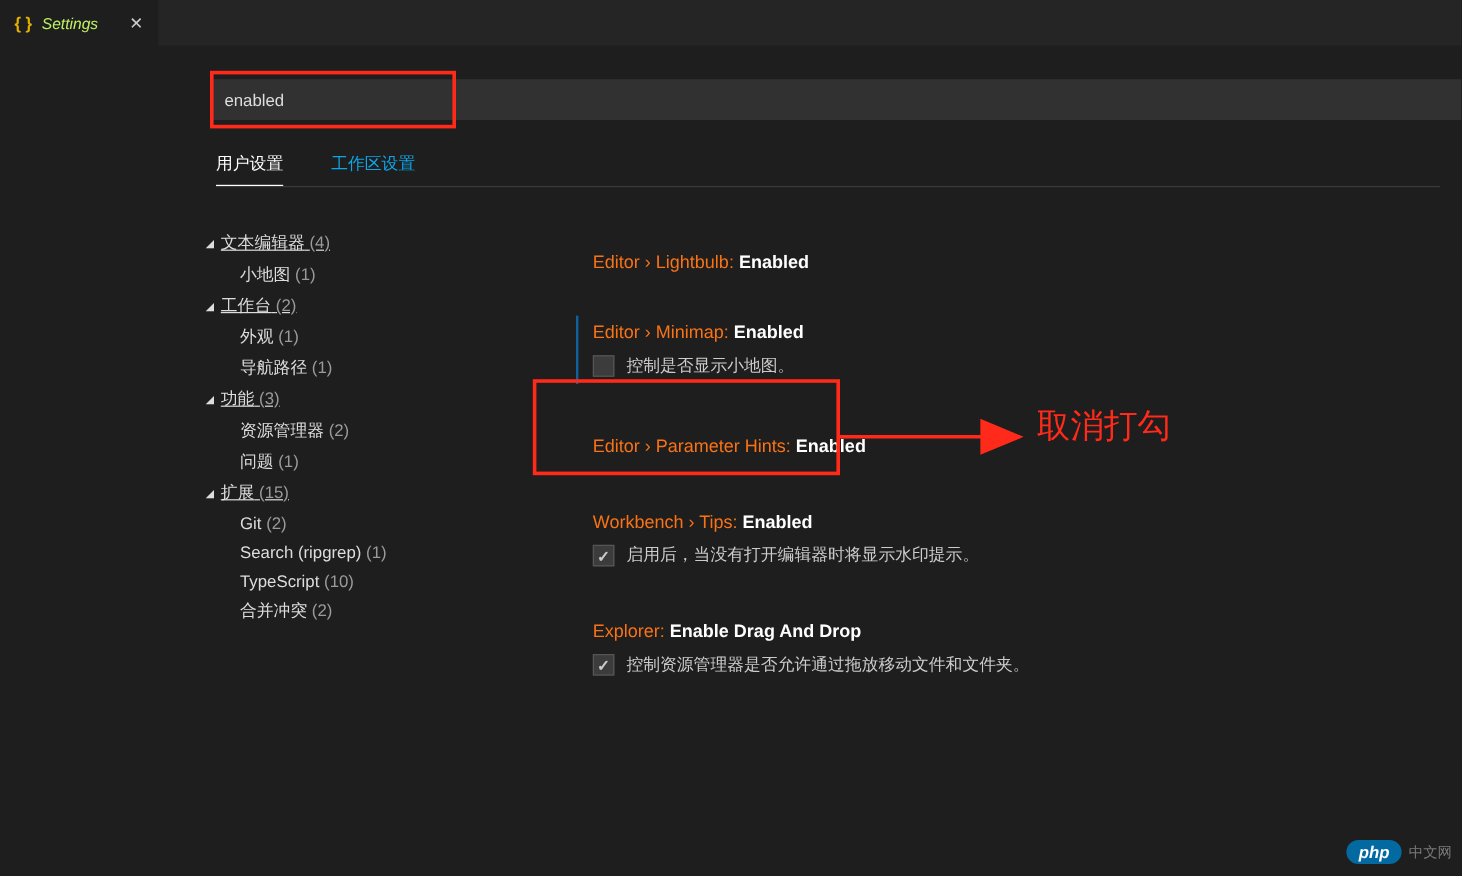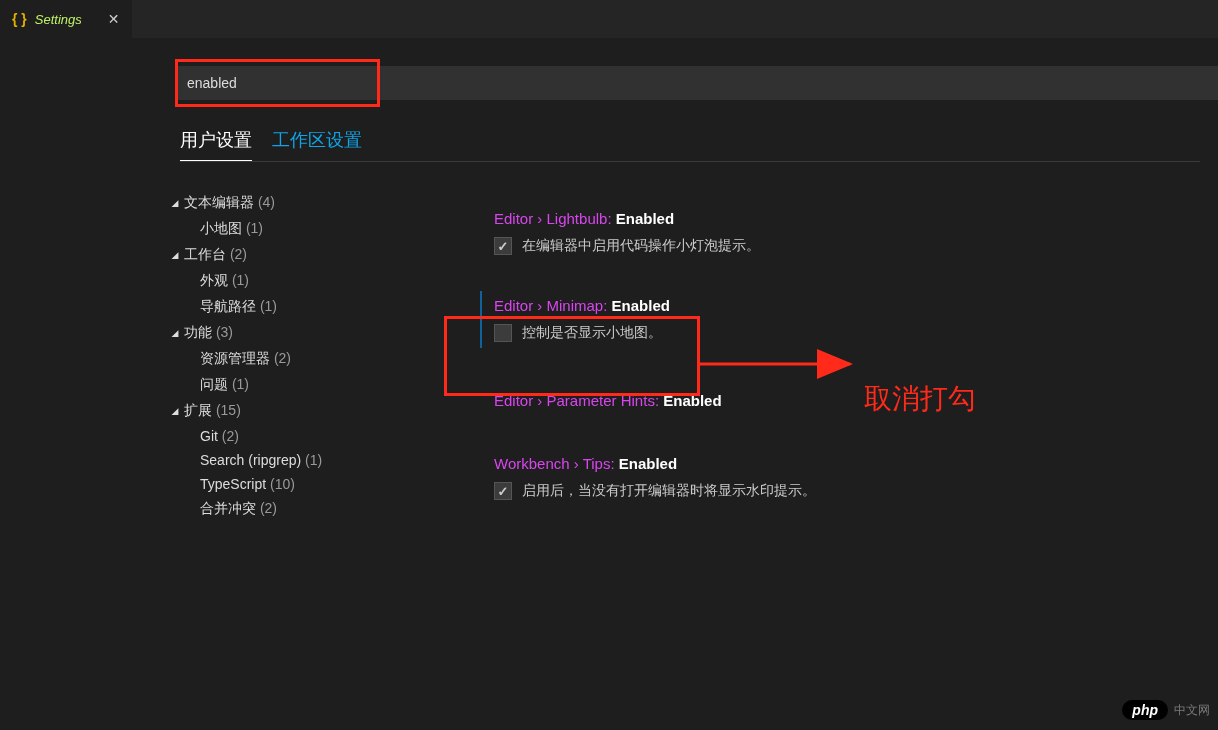--- a/index.html
+++ b/index.html
@@ -11,57 +11,57 @@
   .tab .braces { color: #e2b000; font-weight: bold; font-size: 14px; }
   .tab .title { font-style: italic; color: #bef264; }
   .tab .close { margin-left: 18px; color: #ccc; font-size: 14px; cursor: pointer; }
 
   
   .search-wrap { position: absolute; left: 175px; right: 0; top: 66px; height: 34px; }
   .search-input { width: 100%; height: 100%; background: #313131; border: none; color: #ddd; padding: 0 12px; font-size: 14px; outline: none; }
   .search-highlight { position: absolute; left: 175px; top: 59px; width: 205px; height: 48px; border: 3px solid #ff2a1a; pointer-events: none; }
 
   
-  .subtabs { position: absolute; left: 180px; top: 128px; display: flex; gap: 20px; font-size: 18px; color: #ccc; border-bottom: 1px solid #3a3a3a; width: 1020px; }
+  .subtabs { position: absolute; left: 180px; top: 128px; display: flex; gap: 40px; font-size: 14px; color: #ccc; border-bottom: 1px solid #3a3a3a; width: 1020px; }
   .subtabs .subtab { padding-bottom: 8px; cursor: pointer; color: #0ea5e9; }
   .subtabs .subtab.active { color: #fff; border-bottom: 1px solid #fff; }
 
   
   .tree { position: absolute; left: 160px; top: 190px; width: 280px; color: #ddd; font-size: 14px; }
   .tree-item { padding: 4px 0 4px 10px; cursor: pointer; white-space: nowrap; }
-  .tree-item.level1 { padding-left: 10px; }
+  .tree-item.level1 { padding-left: 10px; text-decoration: underline; }
   .tree-item.level2 { padding-left: 40px; }
   .tree-item .count { color: #9a9a9a; }
   .tree-item .tw { display: inline-block; width: 10px; text-align: center; margin-right: 4px; font-size: 9px; transform: translateY(-1px); }
 
   
   .settings-list { position: absolute; left: 480px; top: 210px; right: 10px; }
   .setting { margin-bottom: 42px; position: relative; padding-left: 14px; }
   .setting .title-row { font-size: 15px; color: #ddd; margin-bottom: 10px; }
-  .setting .title-row .path { color: #d946ef; }
+  .setting .title-row .path { color: #f97316; }
   .setting .title-row .name { color: #fff; font-weight: 600; }
   .setting .desc-row { display: flex; align-items: center; gap: 10px; font-size: 14px; color: #ccc; }
   .checkbox { width: 18px; height: 18px; border: 1px solid #555; background: #3c3c3c; display: inline-flex; align-items: center; justify-content: center; cursor: pointer; flex-shrink: 0; }
   .checkbox.checked::after { content: "✓"; color: #ccc; font-size: 13px; font-weight: bold; }
 
   
   .setting.active { }
   .setting.active::before { content: ""; position: absolute; left: 0; top: -6px; bottom: -6px; width: 2px; background: #0e639c; }
   .setting .gear { position: absolute; left: -24px; top: -2px; color: #ccc; font-size: 15px; }
   .setting.active .gear { display: block; }
 
   
   .minimap-box { position: absolute; left: 444px; top: 316px; width: 256px; height: 80px; border: 3px solid #ff2a1a; pointer-events: none; }
   .arrow { position: absolute; left: 700px; top: 356px; pointer-events: none; }
   .arrow svg { overflow: visible; }
-  .arrow-label { position: absolute; left: 864px; top: 336px; font-size: 28px; color: #ff2a1a; font-family: "SimSun", serif; font-weight: 500; pointer-events: none; margin-top: 44px; }
+  .arrow-label { position: absolute; left: 864px; top: 336px; font-size: 28px; color: #ff2a1a; font-family: "SimSun", serif; font-weight: 500; pointer-events: none; }
 
   
   .watermark { position: absolute; right: 8px; bottom: 10px; display: flex; align-items: center; gap: 6px; }
-  .watermark .pill { background: #000000; color: #fff; font-style: italic; font-weight: bold; font-size: 14px; padding: 2px 10px; border-radius: 12px; }
+  .watermark .pill { background: #0369a1; color: #fff; font-style: italic; font-weight: bold; font-size: 14px; padding: 2px 10px; border-radius: 12px; }
   .watermark .txt { color: #7a7a7a; font-size: 12px; }
 </style>
 </head>
 <body>
 
 <div class="tabbar">
   <div class="tab">
     <span class="braces">{ }</span>
     <span class="title">Settings</span>
     <span class="close">✕</span>
@@ -93,24 +93,20 @@
   <div class="tree-item level2"><span>TypeScript</span> <span class="count">(10)</span></div>
   <div class="tree-item level2"><span>合并冲突</span> <span class="count">(2)</span></div>
 </div>
 
 <div class="settings-list">
 
   <div class="setting">
     <div class="title-row">
       <span class="path">Editor › Lightbulb: </span><span class="name">Enabled</span>
     </div>
-    <div class="desc-row">
-      <span class="checkbox checked"></span>
-      <span>在编辑器中启用代码操作小灯泡提示。</span>
-    </div>
   </div>
 
   <div class="setting active" style="margin-top:40px;">
     <span class="gear">
       <svg viewBox="0 0 16 16">
           <path d="M9.4 1l.4 1.9c.5.2 1 .4 1.4.7l1.8-.8 1.4 2.4-1.4 1.3c.1.3.1.6.1.9s0 .6-.1.9l1.4 1.3-1.4 2.4-1.8-.8c-.4.3-.9.5-1.4.7L9.4 15H6.6l-.4-1.9c-.5-.2-1-.4-1.4-.7l-1.8.8L1.6 10.8 3 9.5c-.1-.3-.1-.6-.1-.9s0-.6.1-.9L1.6 6.4 3 4l1.8.8c.4-.3.9-.5 1.4-.7L6.6 1h2.8zM8 10.3A2.3 2.3 0 108 5.7a2.3 2.3 0 000 4.6z"></path>
         </svg>
     </span>
     <div class="title-row">
       <span class="path">Editor › Minimap: </span><span class="name">Enabled</span>
@@ -130,20 +126,29 @@
   <div class="setting" style="margin-top:46px;">
     <div class="title-row">
       <span class="path">Workbench › Tips: </span><span class="name">Enabled</span>
     </div>
     <div class="desc-row">
       <span class="checkbox checked"></span>
       <span>启用后，当没有打开编辑器时将显示水印提示。</span>
     </div>
   </div>
 
+  <div class="setting" style="margin-top:46px;">
+    <div class="title-row">
+      <span class="path">Explorer: </span><span class="name">Enable Drag And Drop</span>
+    </div>
+    <div class="desc-row">
+      <span class="checkbox checked"></span>
+      <span>控制资源管理器是否允许通过拖放移动文件和文件夹。</span>
+    </div>
+  </div>
 
 </div>
 
 <div class="minimap-box"></div>
 <div class="arrow">
   <svg width="160" height="20">
     <defs>
       <marker id="ah" markerWidth="12" markerHeight="10" refX="11" refY="5" orient="auto">
         <path d="M0,0 L12,5 L0,10 z" fill="#ff2a1a"></path>
       </marker>

